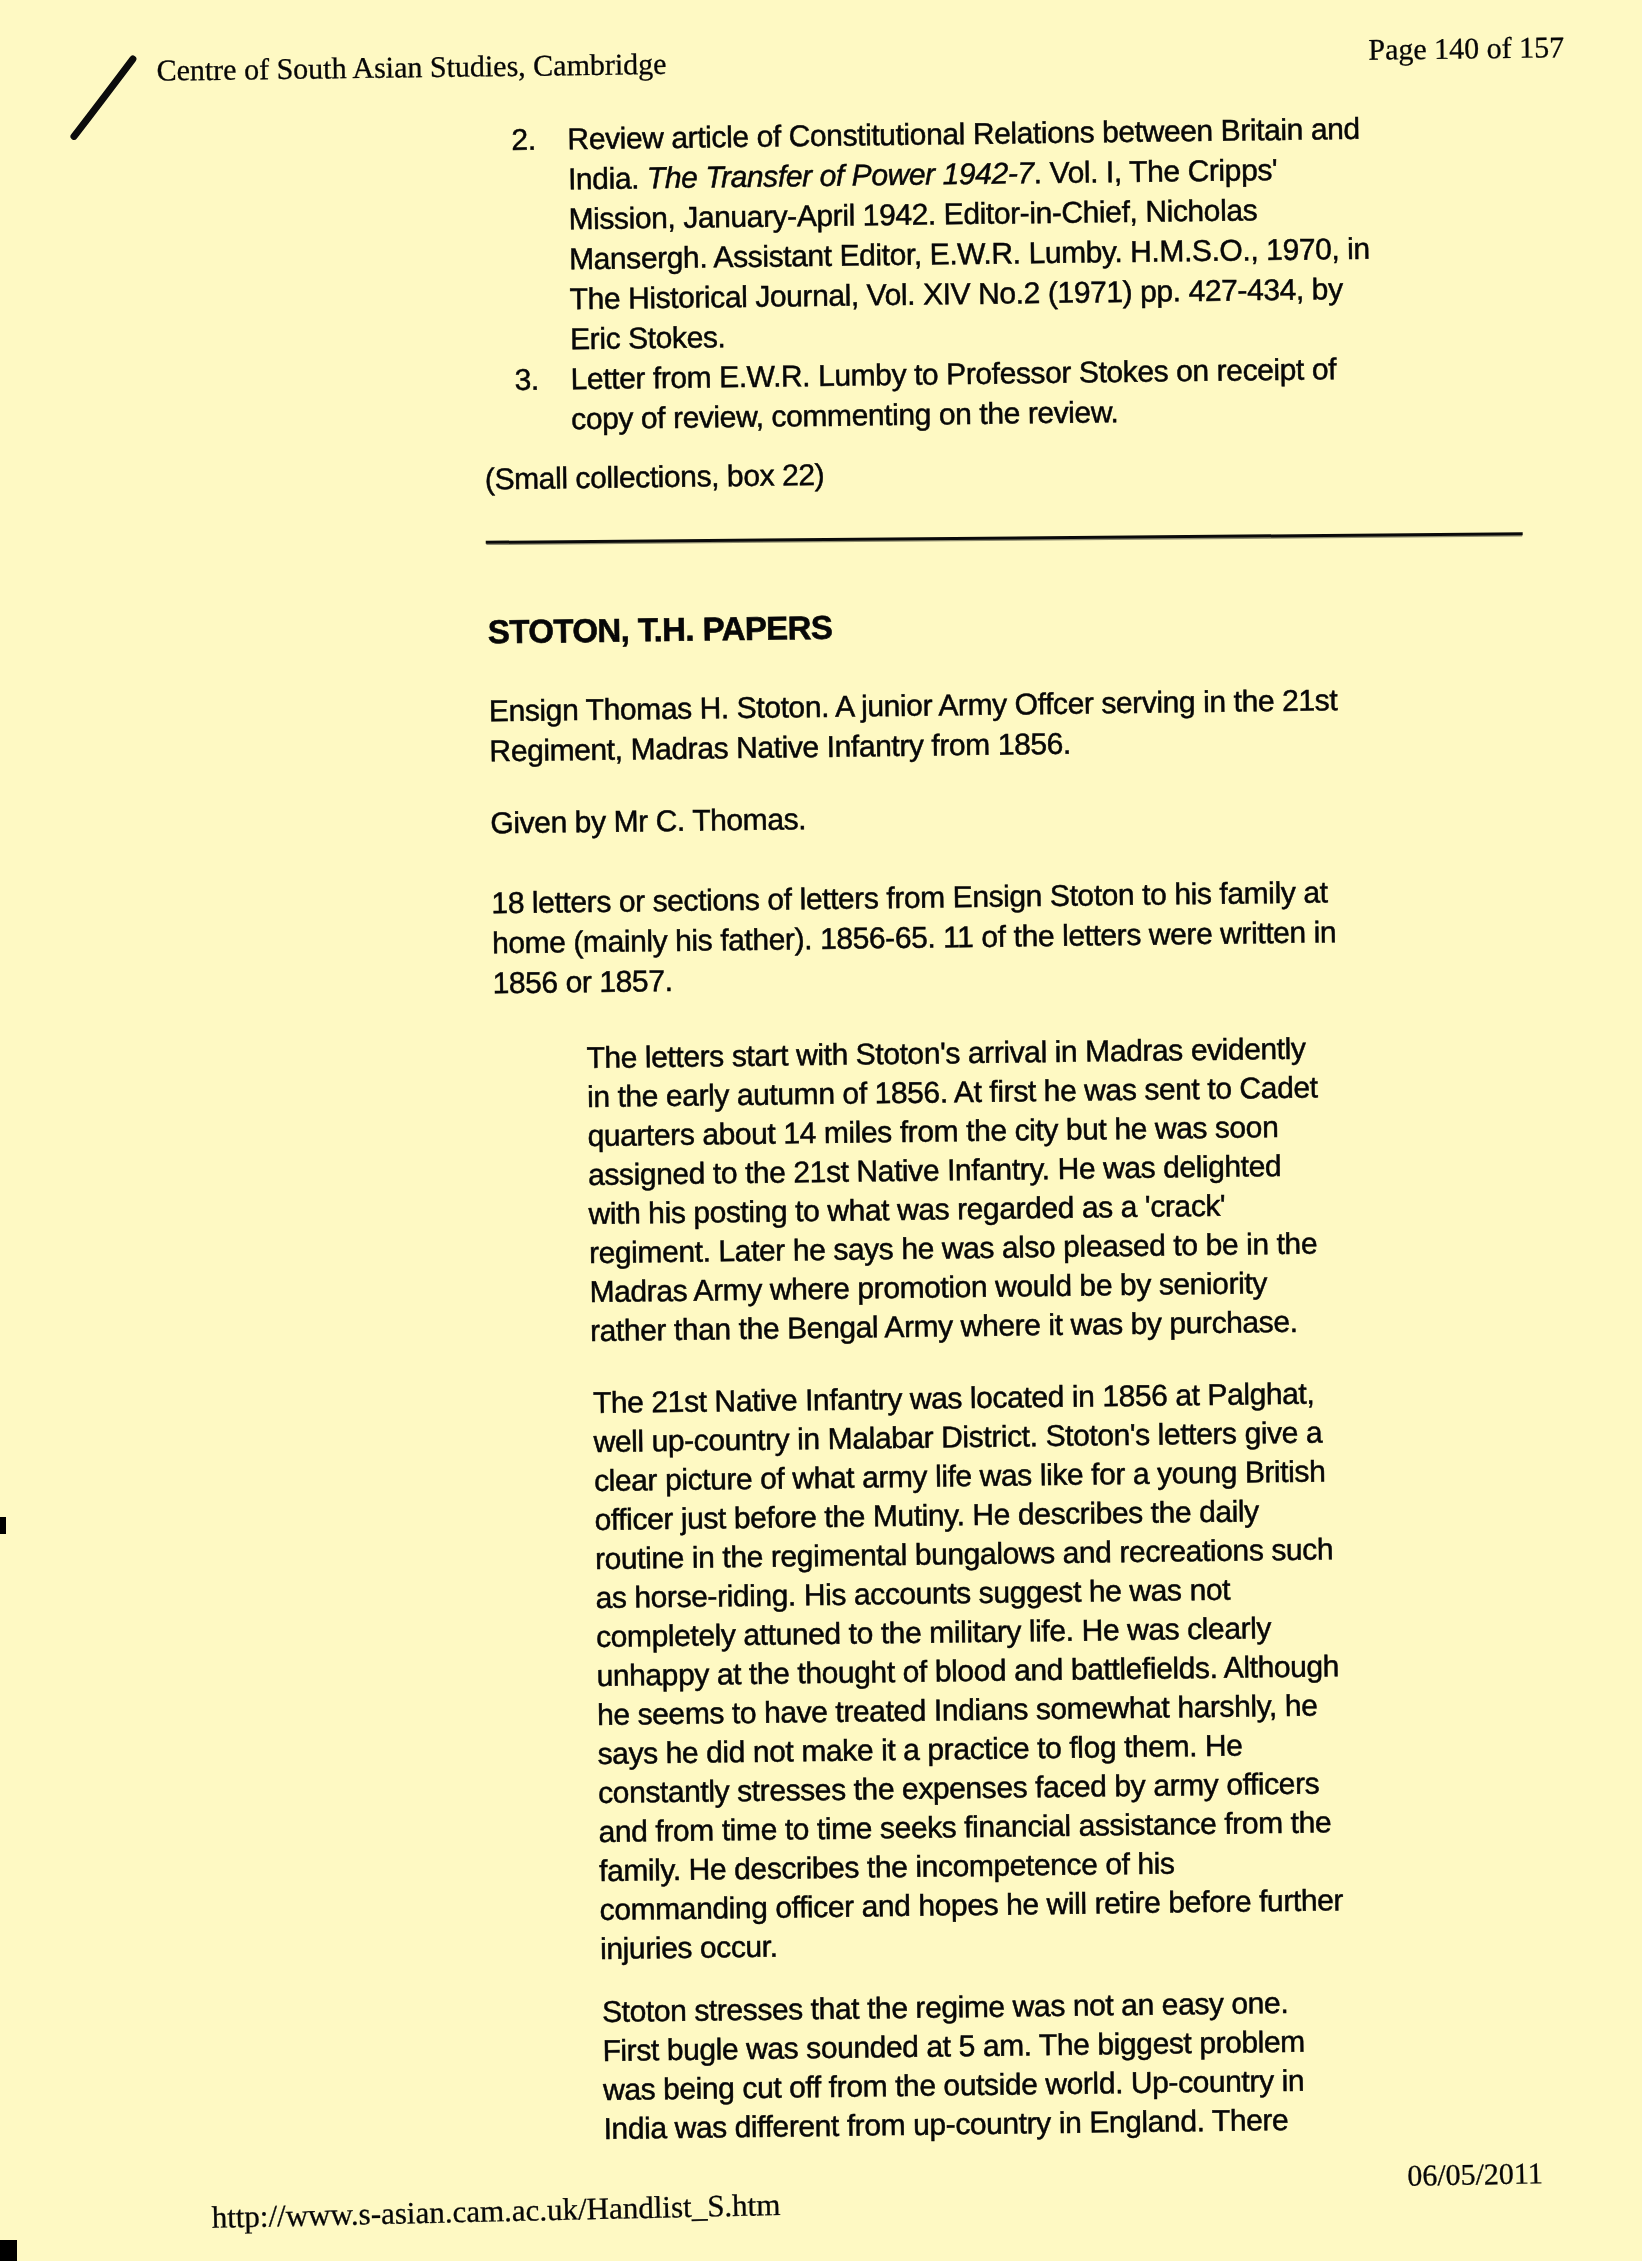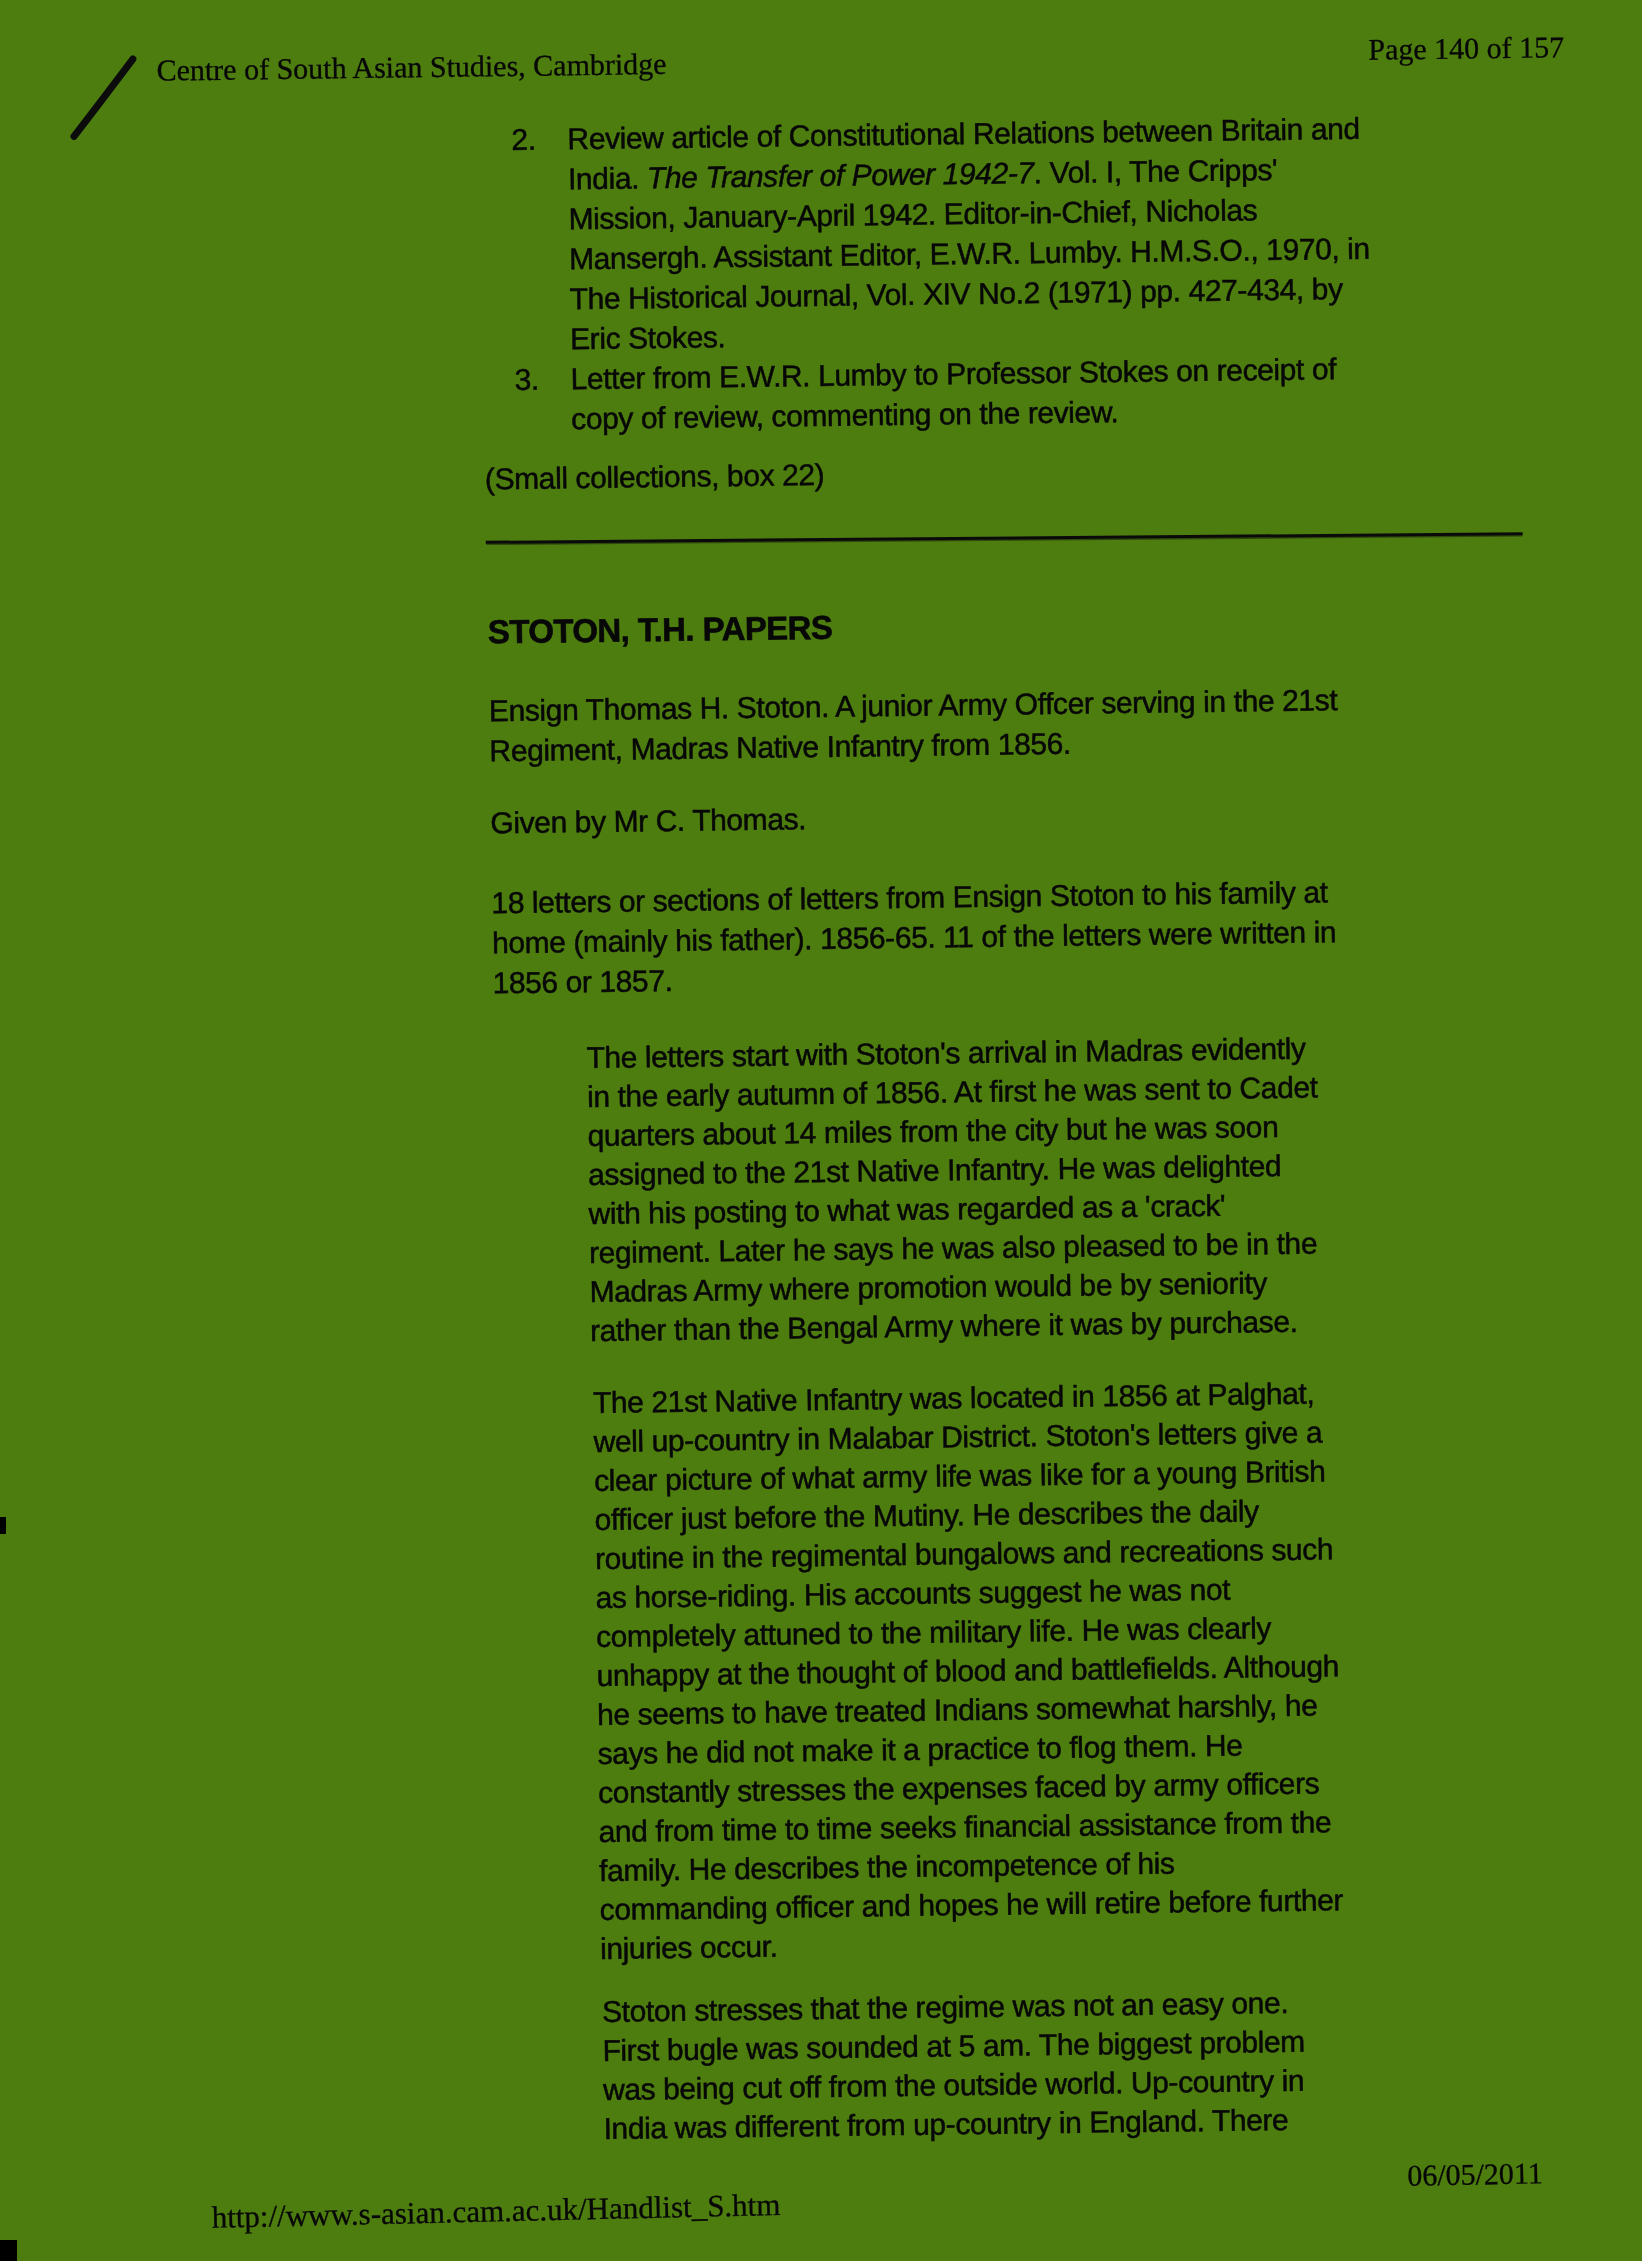--- a/index.html
+++ b/index.html
@@ -1,19 +1,19 @@
 <!DOCTYPE html>
 <html style="font-size:10.3px"><head>
 <meta charset="utf-8">
 <style>
   html,body { margin:0; padding:0; background:#ffffff; }
   .page {
     position:relative;
     width:1643px; height:2261px;
-    background:#4d7c0f;
+    background:#fef9c3;
     overflow:hidden;
     color:#070707;
   }
   .tilt {
     position:absolute; inset:0;
     transform:rotate(-0.75deg);
     transform-origin:50% 45%;
   }
   .abs { position:absolute; white-space:nowrap; }
   

